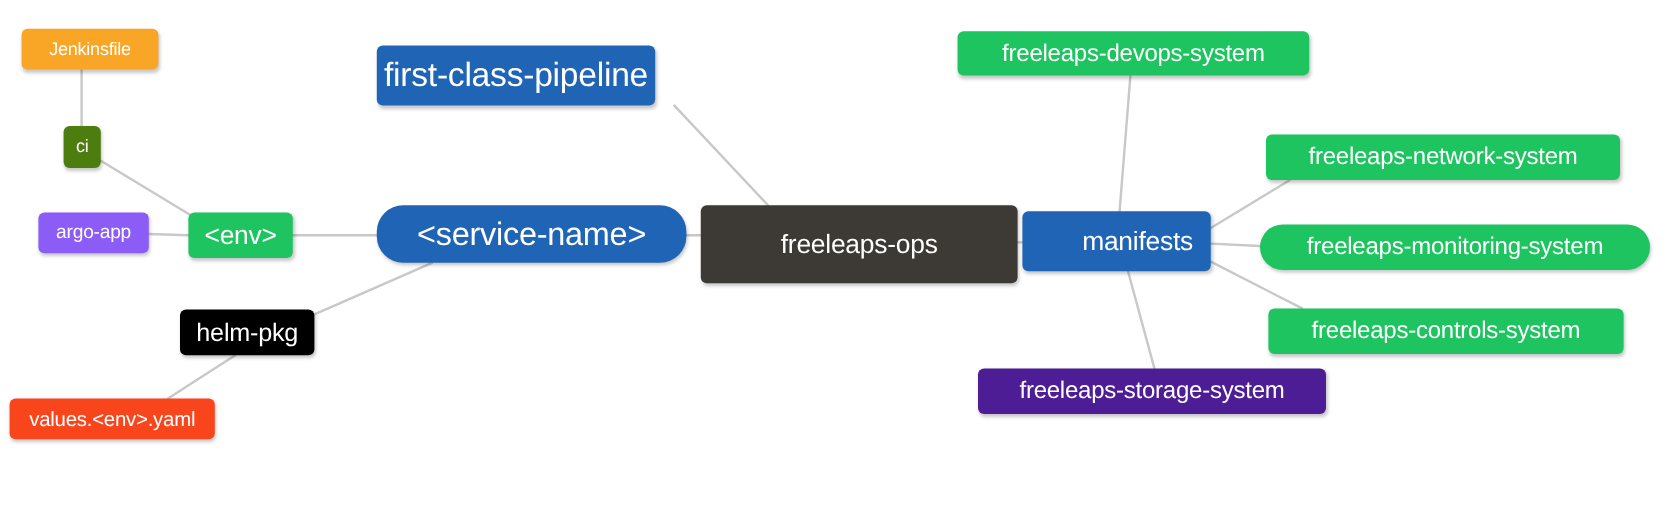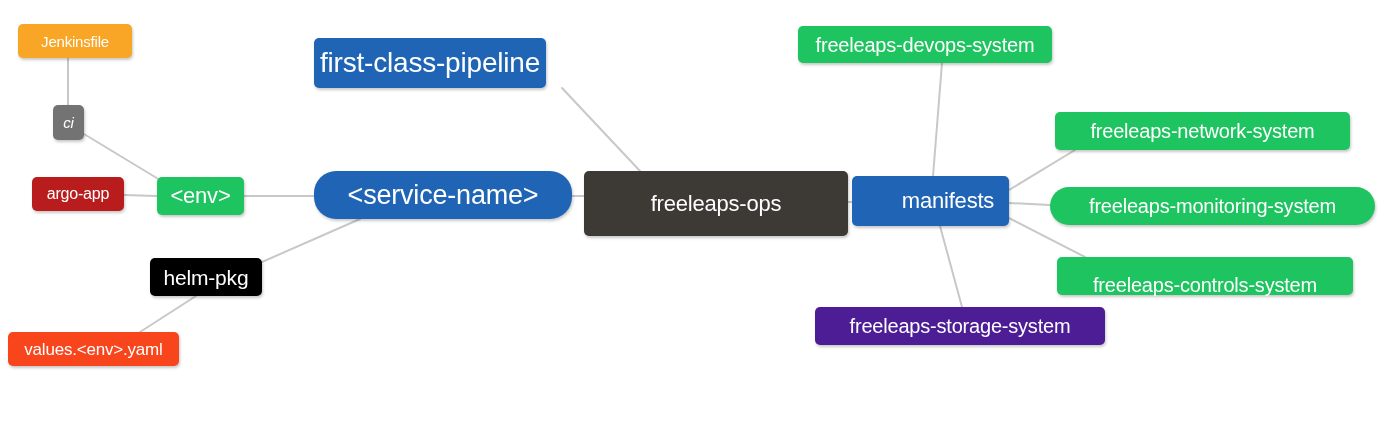--- a/index.html
+++ b/index.html
@@ -63,24 +63,24 @@
       <line x1="933" y1="176" x2="942" y2="63" stroke="#c8c8c8" stroke-width="2" stroke-linecap="round"></line>
       <line x1="1009" y1="190" x2="1075" y2="150" stroke="#c8c8c8" stroke-width="2" stroke-linecap="round"></line>
       <line x1="1009" y1="203" x2="1050" y2="205" stroke="#c8c8c8" stroke-width="2" stroke-linecap="round"></line>
       <line x1="1009" y1="218" x2="1085" y2="257" stroke="#c8c8c8" stroke-width="2" stroke-linecap="round"></line>
       <line x1="940" y1="226" x2="962" y2="307" stroke="#c8c8c8" stroke-width="2" stroke-linecap="round"></line>
     </svg>
   <div id="node-layer">
       <div class="node" style="left: 18px; top: 24px; width: 114px; height: 34px; background: rgb(249, 165, 38); font-size: 15px;">
         <span class="node-label">Jenkinsfile</span>
       </div>
-      <div class="node" style="left: 53px; top: 105px; width: 31px; height: 35px; background: #737373; font-size: 15px; font-style: italic;">
+      <div class="node" style="left: 53px; top: 105px; width: 31px; height: 35px; background: #4d7c0f; font-size: 15px;">
         <span class="node-label">ci</span>
       </div>
-      <div class="node" style="left: 32px; top: 177px; width: 92px; height: 34px; background: #b91c1c; font-size: 16px;">
+      <div class="node" style="left: 32px; top: 177px; width: 92px; height: 34px; background: #8b5cf6; font-size: 16px;">
         <span class="node-label">argo-app</span>
       </div>
       <div class="node" style="left: 157px; top: 177px; width: 87px; height: 38px; background: rgb(30, 196, 95); font-size: 22px;">
         <span class="node-label">&lt;env&gt;</span>
       </div>
       <div class="node" style="left: 150px; top: 258px; width: 112px; height: 38px; background: #000000; font-size: 21px;">
         <span class="node-label">helm-pkg</span>
       </div>
       <div class="node" style="left: 8px; top: 332px; width: 171px; height: 34px; background: rgb(249, 69, 28); font-size: 17px;">
         <span class="node-label">values.&lt;env&gt;.yaml</span>
@@ -90,29 +90,29 @@
       </div>
       <div class="node" style="left: 314px; top: 171px; width: 258px; height: 48px; background: rgb(32, 101, 181); font-size: 27px; border-radius: 22px;">
         <span class="node-label">&lt;service-name&gt;</span>
       </div>
       <div class="node" style="left: 584px; top: 171px; width: 264px; height: 65px; background: rgb(61, 57, 53); font-size: 22px;">
         <span class="node-label">freeleaps-ops</span>
       </div>
       <div class="node" style="left: 852px; top: 176px; width: 157px; height: 50px; background: rgb(32, 101, 181); font-size: 22px; padding-left: 45px;">
         <span class="node-label">manifests</span>
       </div>
-      <div class="node" style="left: 798px; top: 26px; width: 254px; height: 37px; background: rgb(30, 196, 95); font-size: 20px;">
+      <div class="node" style="left: 798px; top: 26px; width: 293px; height: 37px; background: rgb(30, 196, 95); font-size: 20px;">
         <span class="node-label">freeleaps-devops-system</span>
       </div>
       <div class="node" style="left: 1055px; top: 112px; width: 295px; height: 38px; background: rgb(30, 196, 95); font-size: 20px;">
         <span class="node-label">freeleaps-network-system</span>
       </div>
       <div class="node" style="left: 1050px; top: 187px; width: 325px; height: 38px; background: rgb(30, 196, 95); font-size: 20px; border-radius: 19px;">
         <span class="node-label">freeleaps-monitoring-system</span>
       </div>
-      <div class="node" style="left: 1057px; top: 257px; width: 296px; height: 38px; background: rgb(30, 196, 95); font-size: 20px; align-items: flex-end;">
+      <div class="node" style="left: 1057px; top: 257px; width: 296px; height: 38px; background: rgb(30, 196, 95); font-size: 20px;">
         <span class="node-label">freeleaps-controls-system</span>
       </div>
       <div class="node" style="left: 815px; top: 307px; width: 290px; height: 38px; background: #4c1d95; font-size: 20px;">
         <span class="node-label">freeleaps-storage-system</span>
       </div>
     </div>
 </div>
 
 </body></html>

